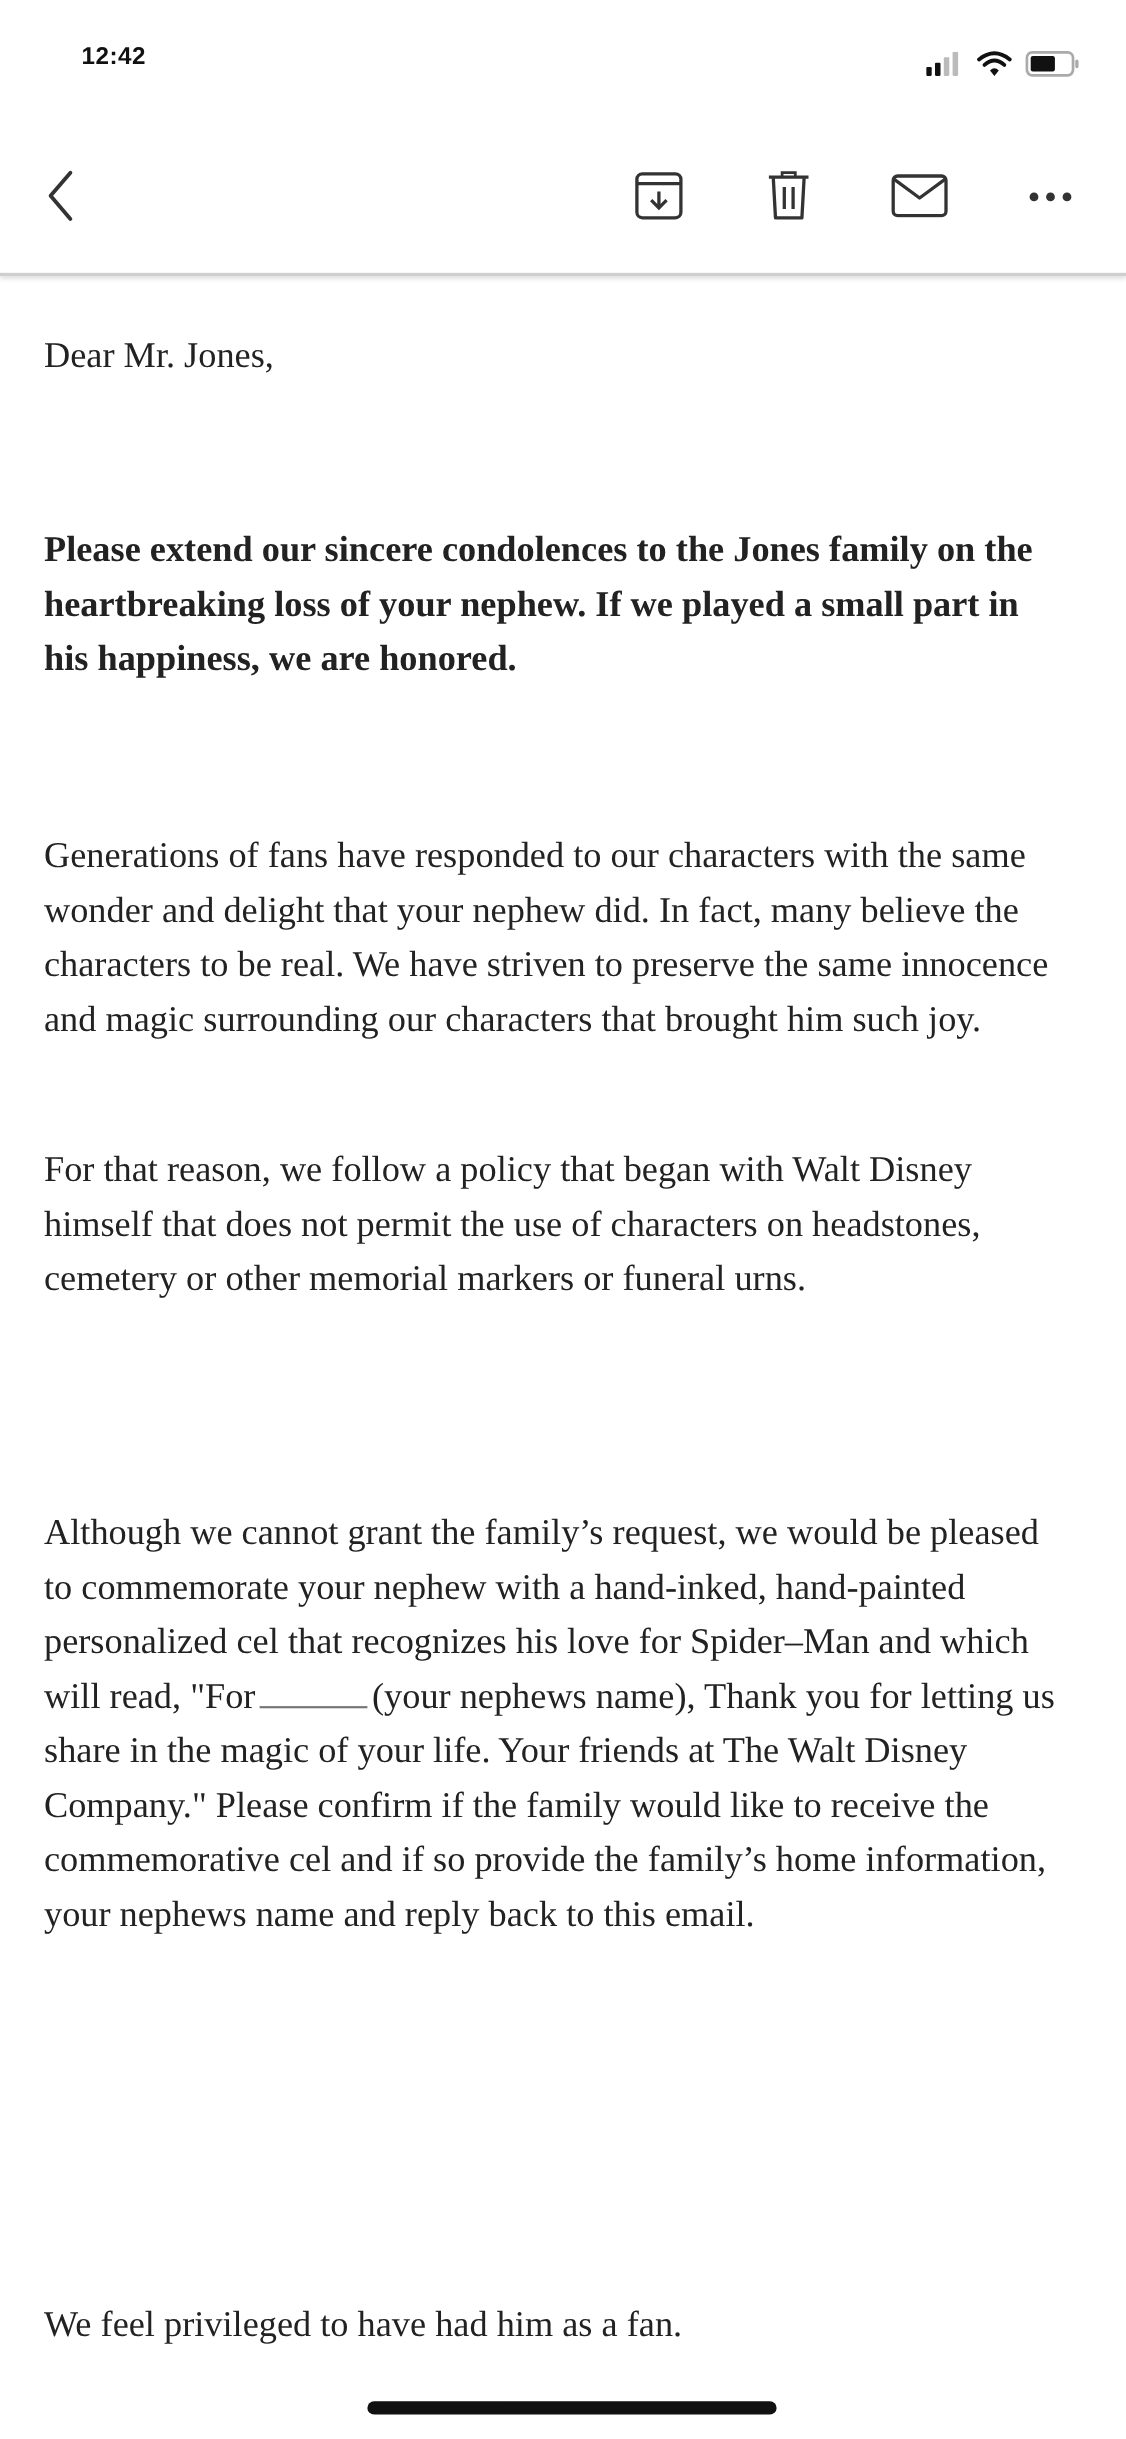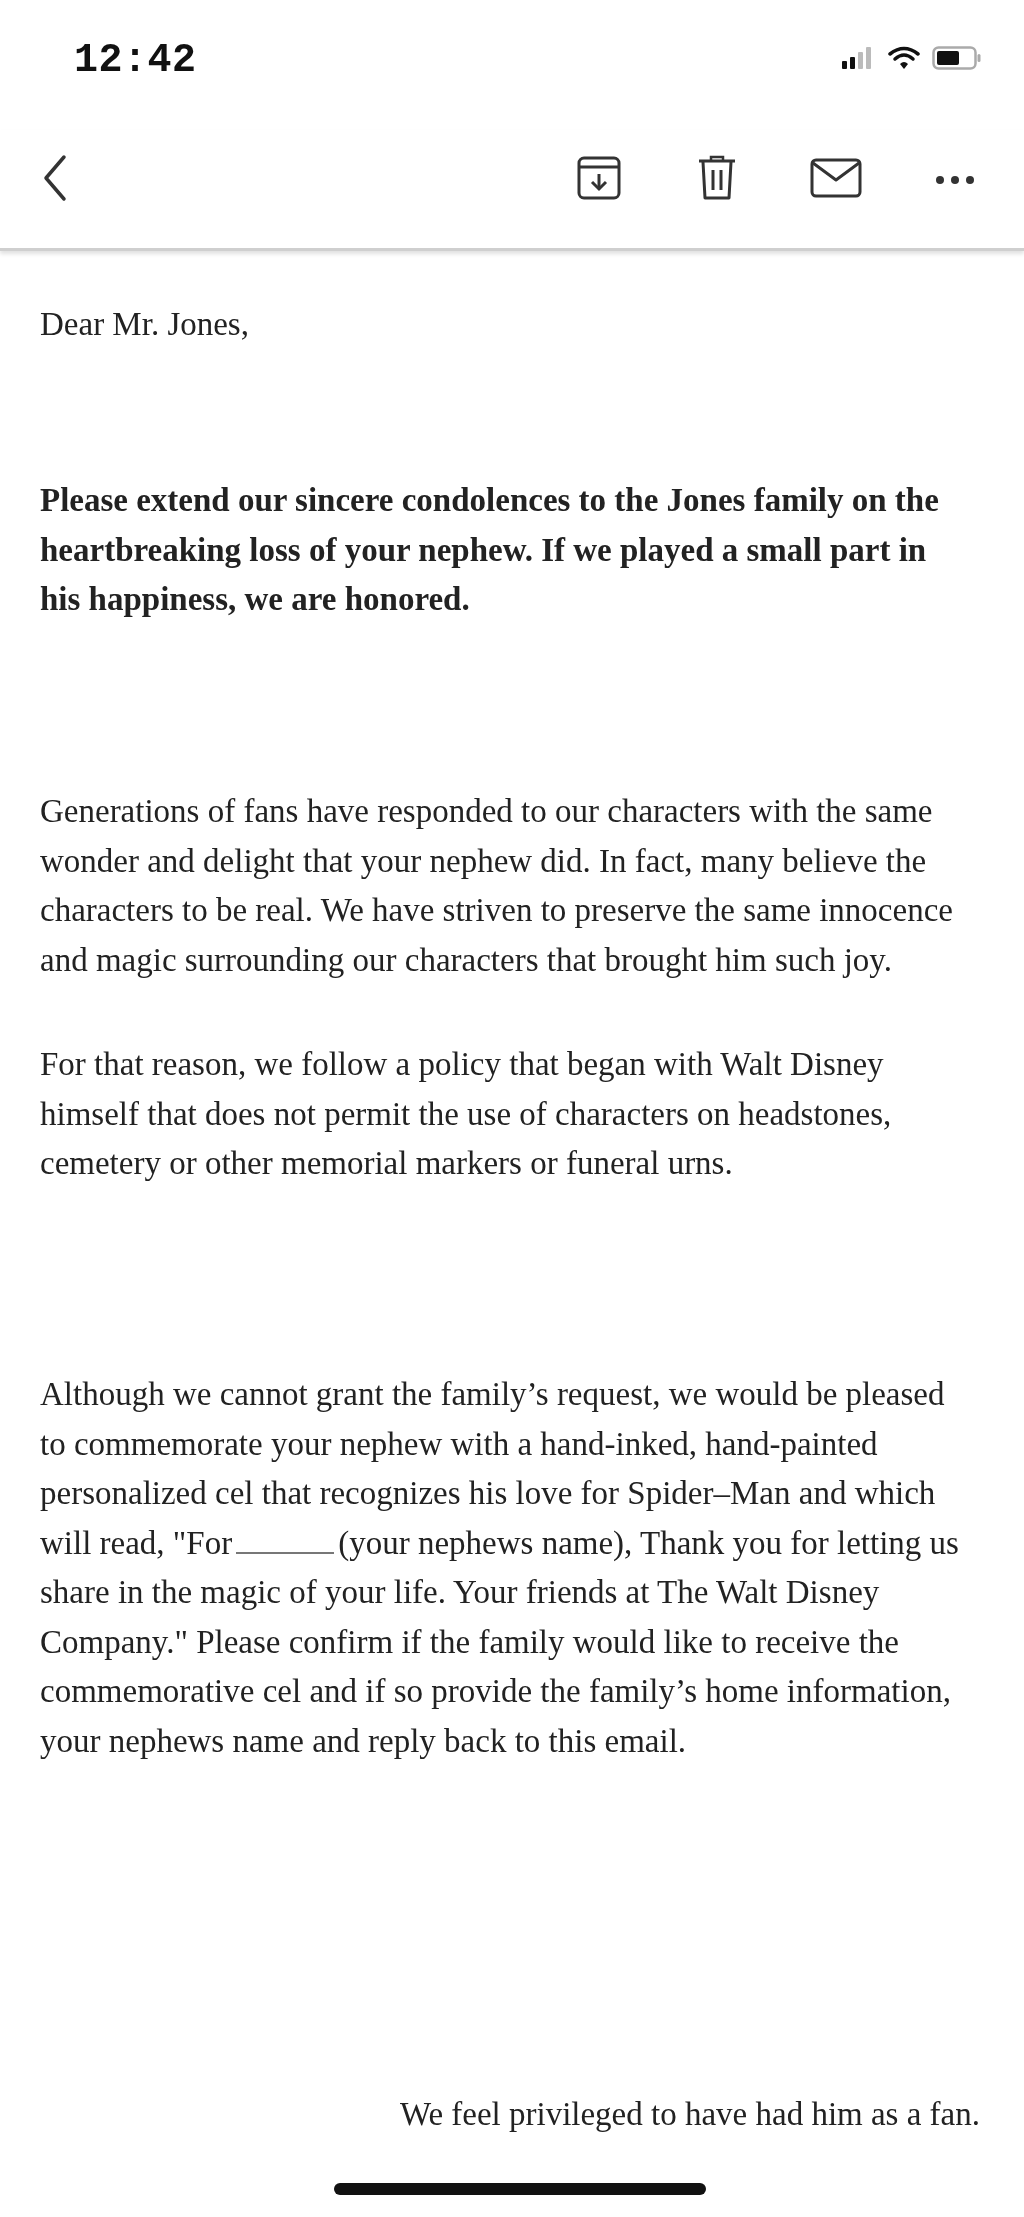--- a/index.html
+++ b/index.html
@@ -18,22 +18,22 @@
     .status-bar {
       position: absolute;
       left: 0; top: 0;
       width: 1024px;
       height: 120px;
     }
     .status-time {
       position: absolute;
       left: 74px;
       top: 38px;
-      font-family: Liberation Mono, monospace;
-      font-size: 40px;
+      font-family: Liberation Sans, sans-serif;
+      font-size: 22px;
       font-weight: 600;
       letter-spacing: 0.5px;
       color: #111;
     }
     .status-icons {
       position: absolute;
       right: 42px;
       top: 46px;
       display: flex;
       align-items: center;
@@ -172,19 +172,19 @@
         <circle cx="20" cy="5" r="4" fill="#333"></circle>
         <circle cx="35" cy="5" r="4" fill="#333"></circle>
       </svg>
     </span>
   </div>
 </div>
 
 <div class="email-body">
   <p style="top:0px;font-family:Liberation Serif, serif;">Dear Mr. Jones,</p>
   <p style="top:176px; width:900px;font-weight:bold;">Please extend our sincere condolences to the Jones family on the heartbreaking loss of your nephew. If we played a small part in his happiness, we are honored.</p>
-  <p style="top:454px; width:925px;margin-top:33px;">Generations of fans have responded to our characters with the same wonder and delight that your nephew did. In fact, many believe the characters to be real. We have striven to preserve the same innocence and magic surrounding our characters that brought him such joy.</p>
+  <p style="top:454px; width:925px;">Generations of fans have responded to our characters with the same wonder and delight that your nephew did. In fact, many believe the characters to be real. We have striven to preserve the same innocence and magic surrounding our characters that brought him such joy.</p>
   <p style="top:740px; width:910px;">For that reason, we follow a policy that began with Walt Disney himself that does not permit the use of characters on headstones, cemetery or other memorial markers or funeral urns.</p>
   <p style="top:1070px; width:935px;"><span>Although we cannot grant the family’s request, we would be pleased to commemorate your nephew with a hand-inked, hand-painted personalized cel that recognizes his love for Spider–Man and which will read, "For</span><span class="blank"></span><span>(your nephews name), Thank you for letting us share in the magic of your life. Your friends at The Walt Disney Company." Please confirm if the family would like to receive the commemorative cel and if so provide the family’s home information, your nephews name and reply back to this email.</span></p>
-  <p style="top:1790px;text-align:right;">We feel privileged to have had him as a fan.</p>
+  <p style="top:1790px;">We feel privileged to have had him as a fan.</p>
 </div>
 
 <div class="home-indicator"></div>
 
 </body></html>

